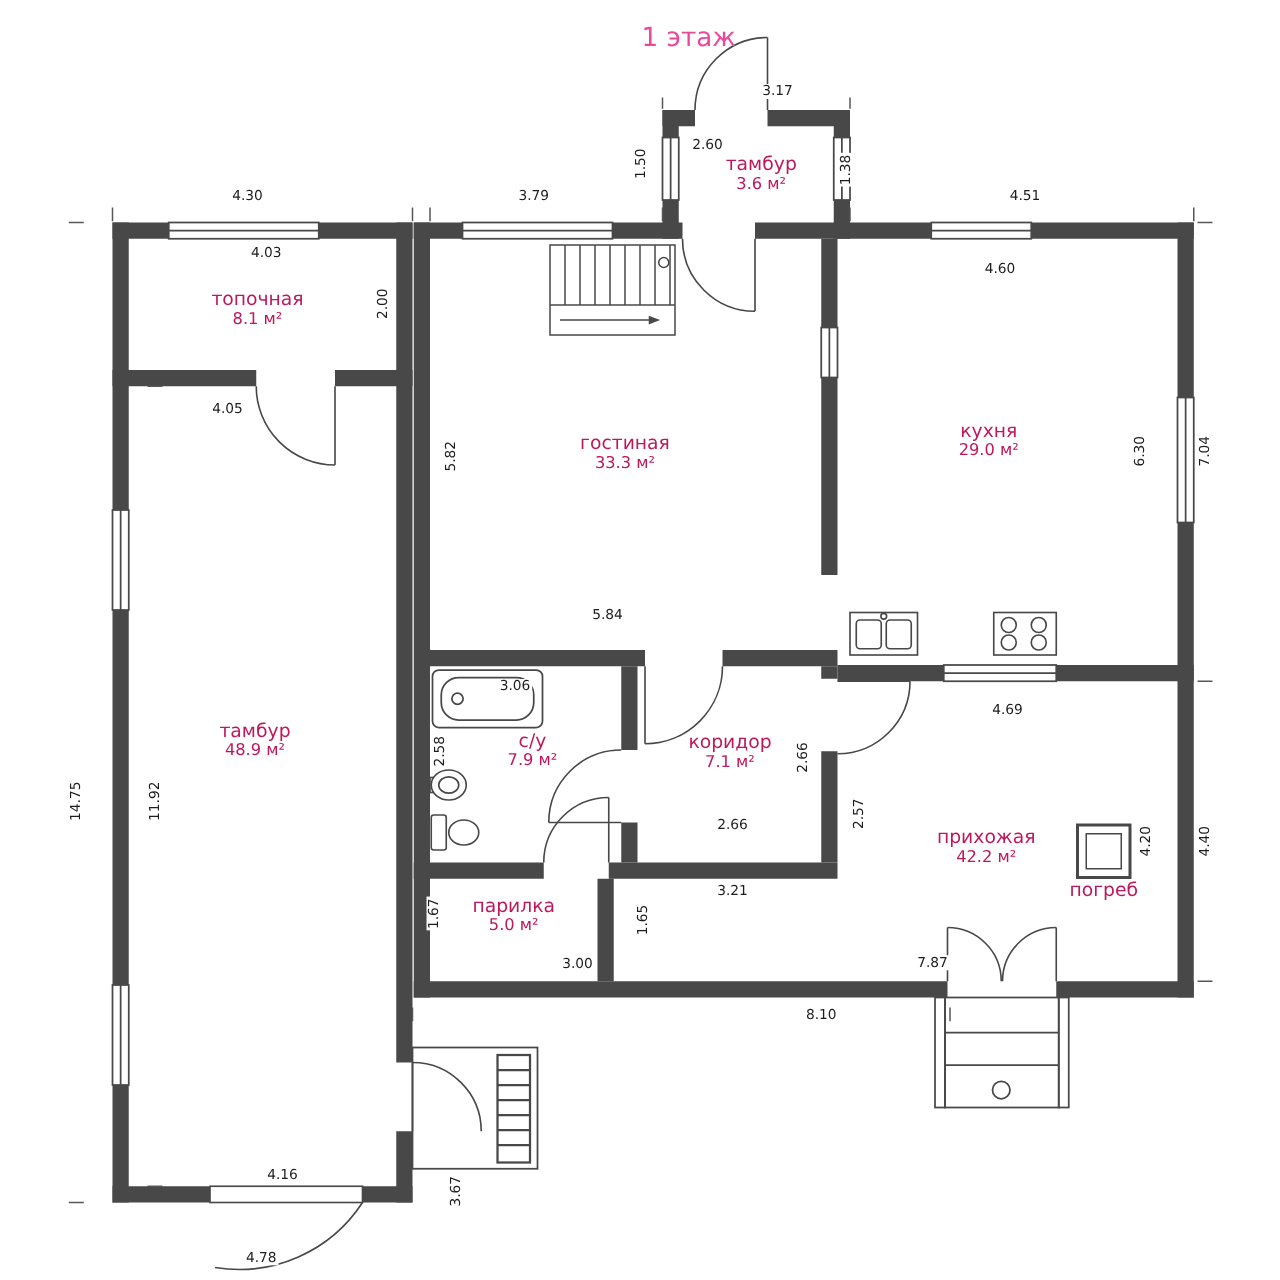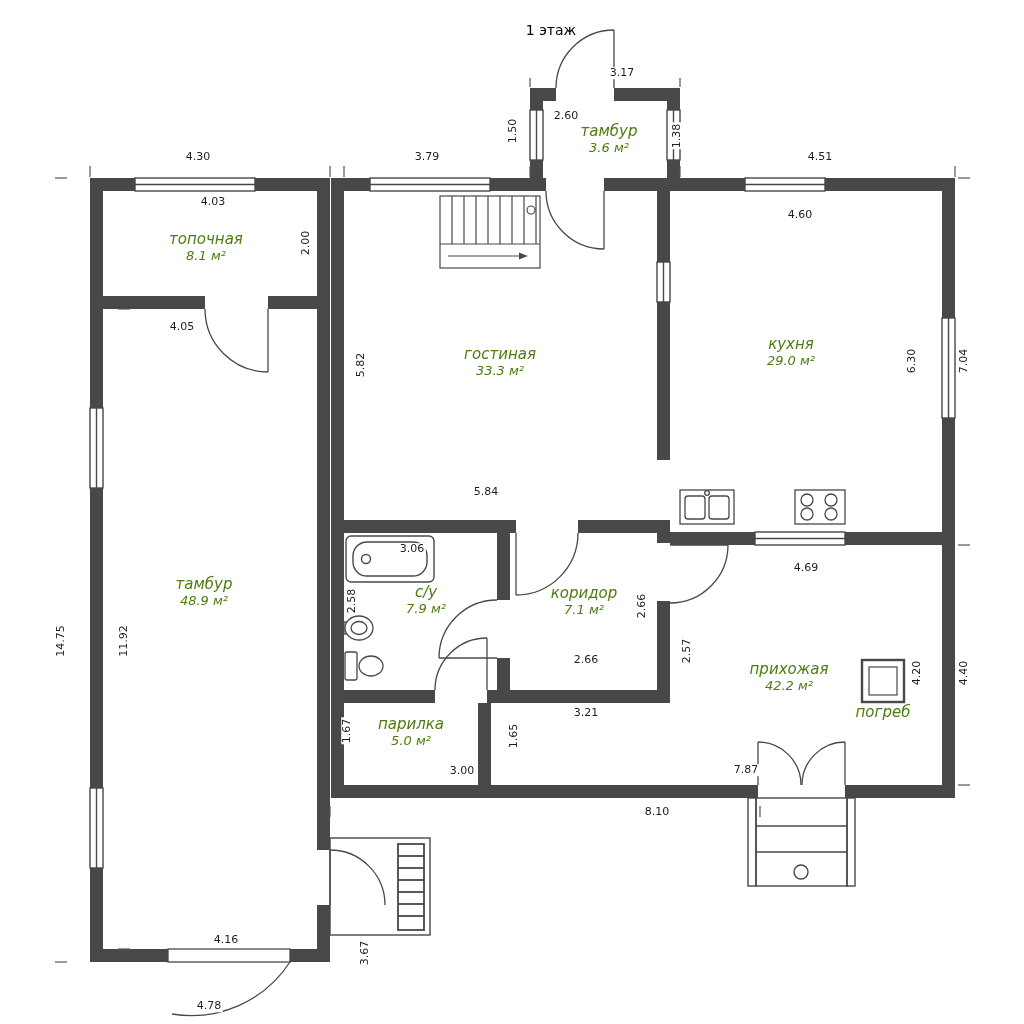--- a/index.html
+++ b/index.html
@@ -1,26 +1,26 @@
 <!DOCTYPE html>
 <html><head>
 <meta charset="utf-8">
 <style>
   * { margin:0; padding:0; box-sizing:border-box; }
   html,body { background:#ffffff; font-family:"DejaVu Sans", sans-serif; }
   .plan { position:relative; width:1024px; height:1024px; background:#fff; overflow:hidden; }
   .plan svg { position:absolute; left:0; top:0; }
-  .title { position:absolute; transform:translate(-50%,-50%); font-size:14px; color:#000000; white-space:nowrap; }
+  .title { position:absolute; transform:translate(-50%,-50%); font-size:21px; color:#ec4899; white-space:nowrap; }
   .watermark { position:absolute; transform:translate(-50%,-50%); font-size:80px; font-weight:bold;
                color:#cdd0d2; opacity:.6; letter-spacing:3px; }
   .dim { position:absolute; transform:translate(-50%,-50%); font-size:11px; color:#1d1d1d;
          background:#fff; padding:0 1px; line-height:1.05; white-space:nowrap; }
   .dim.v { transform:translate(-50%,-50%) rotate(-90deg); }
   .room-label { position:absolute; transform:translate(-50%,-50%); text-align:center;
-                color:#4d7c0f; white-space:nowrap; line-height:1.2;font-style:italic; }
+                color:#be185d; white-space:nowrap; line-height:1.2; }
   .room-name { font-size:15px; }
   .room-area { font-size:13px; }
 </style>
 </head>
 <body>
 
 <div class="plan">
 
 
   <svg width="1024" height="1024" viewBox="0 0 1024 1024">

